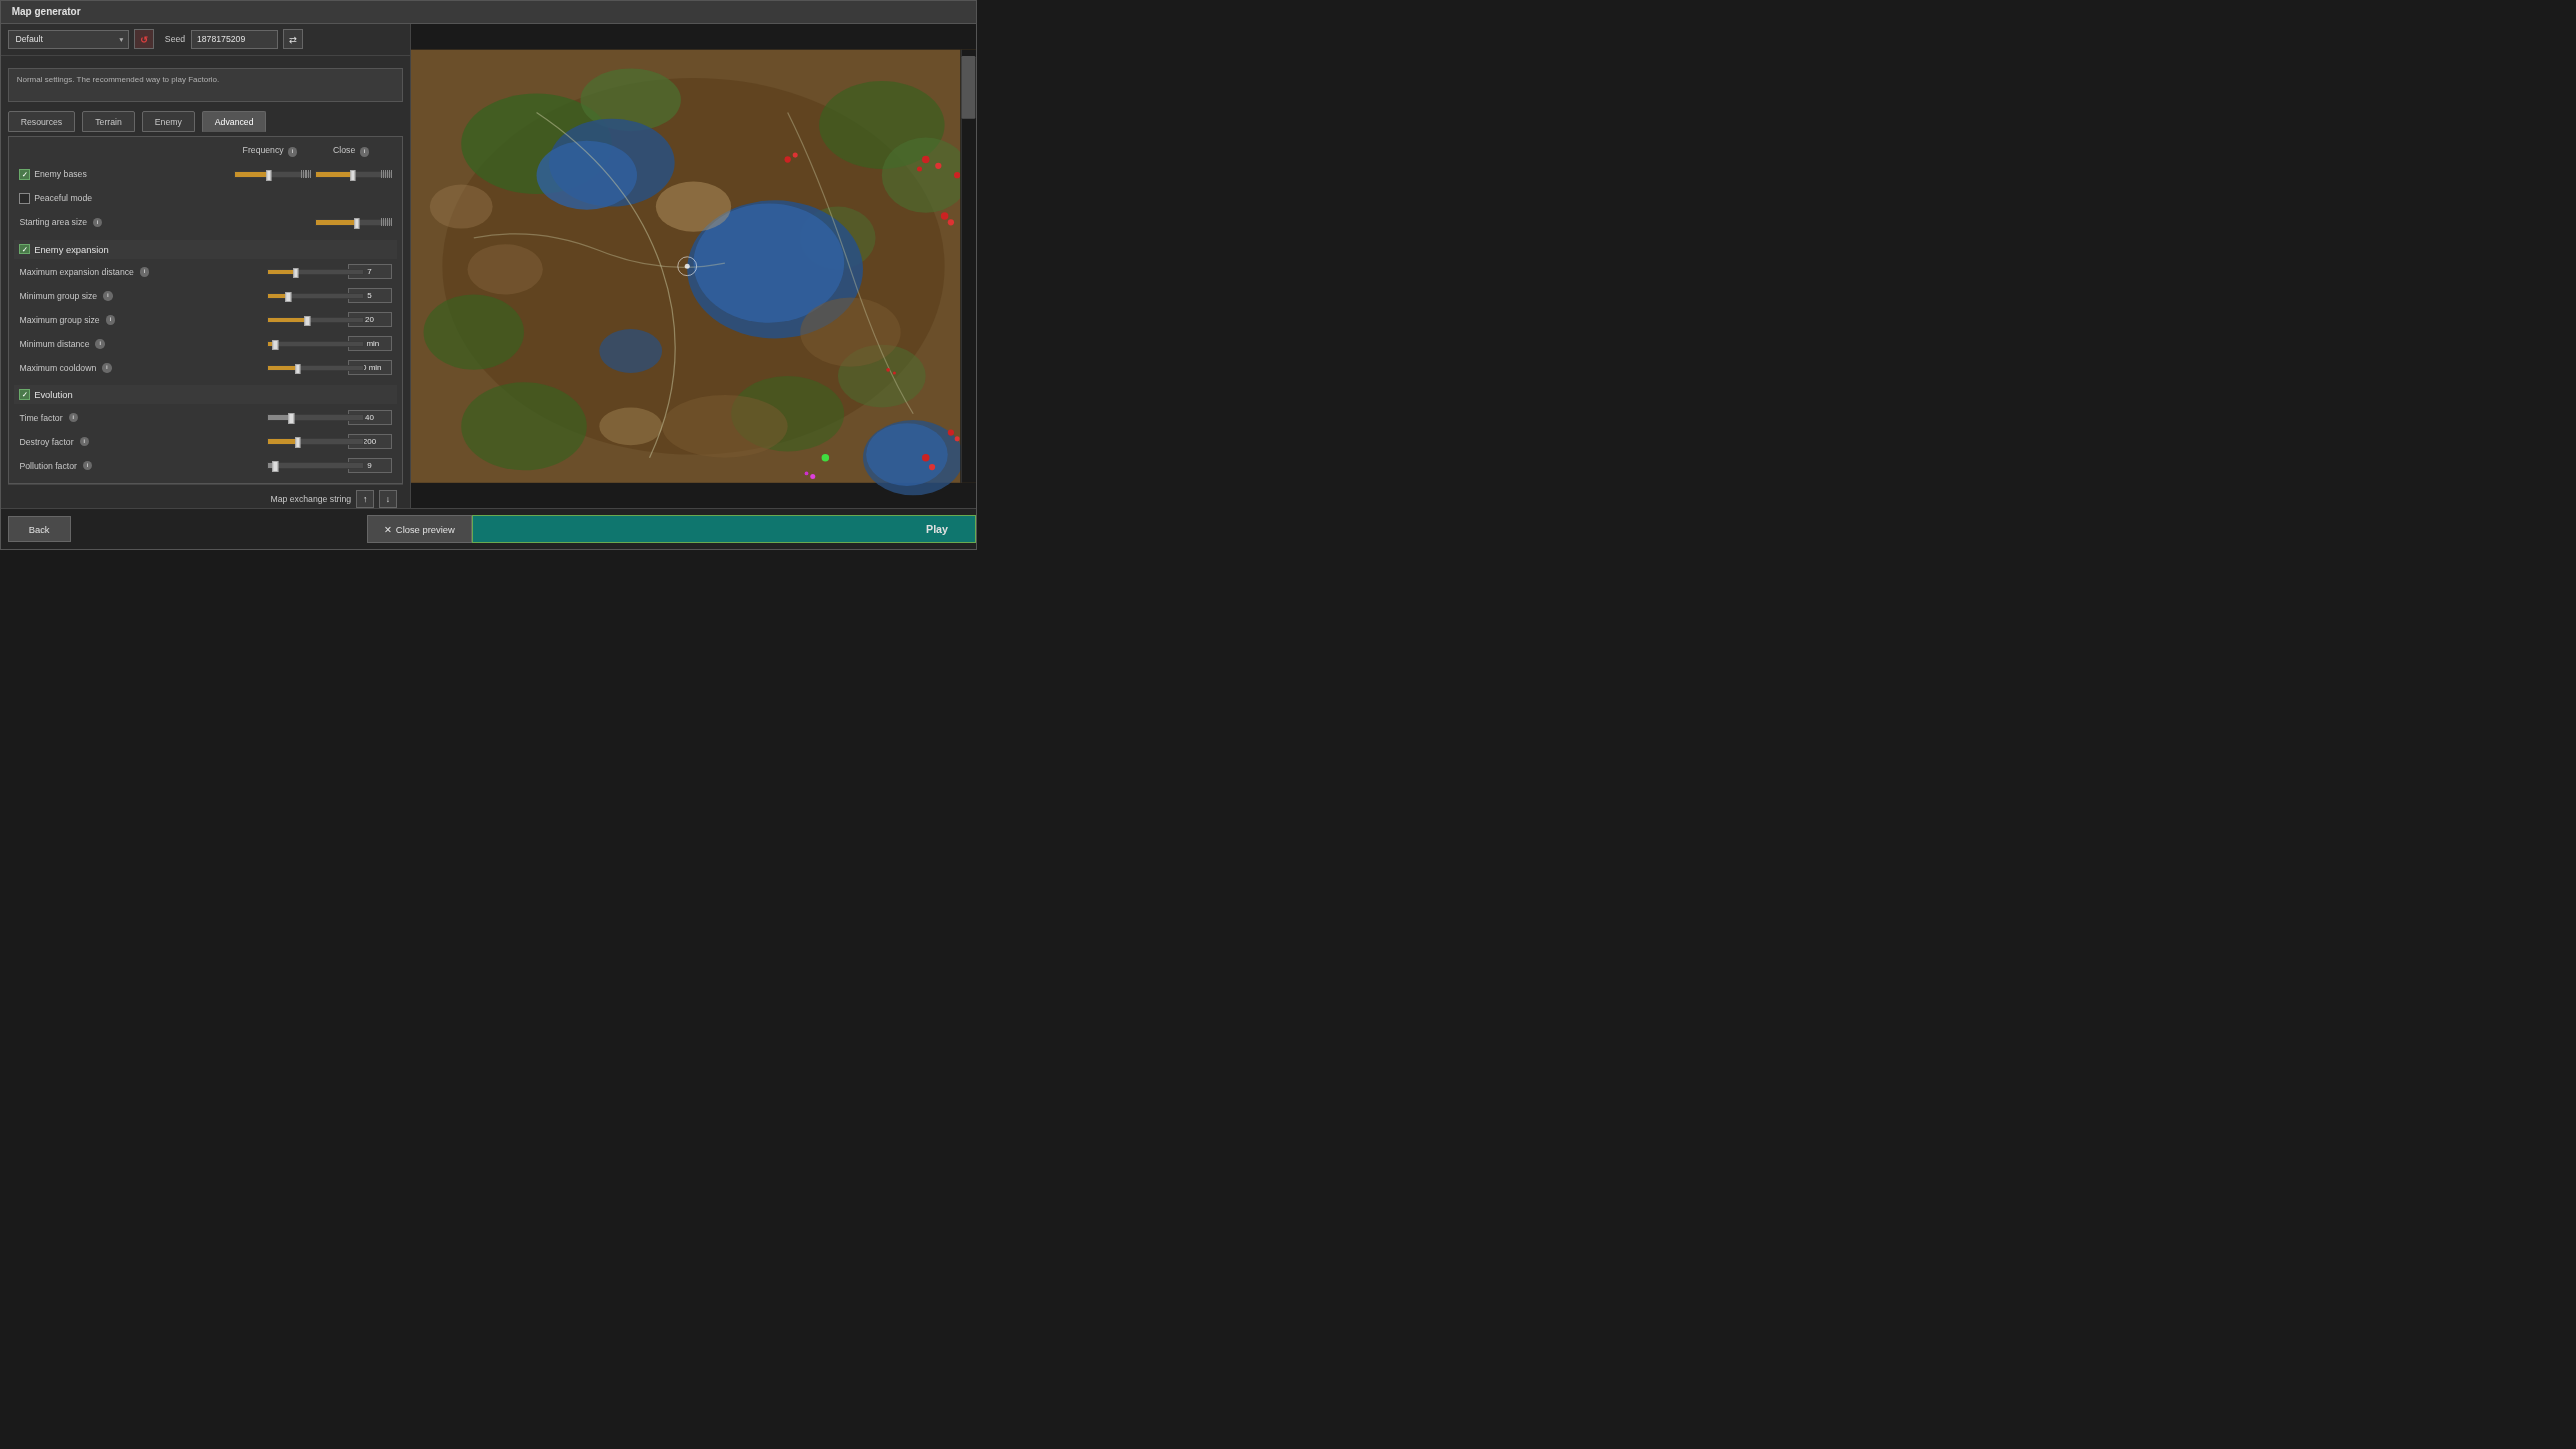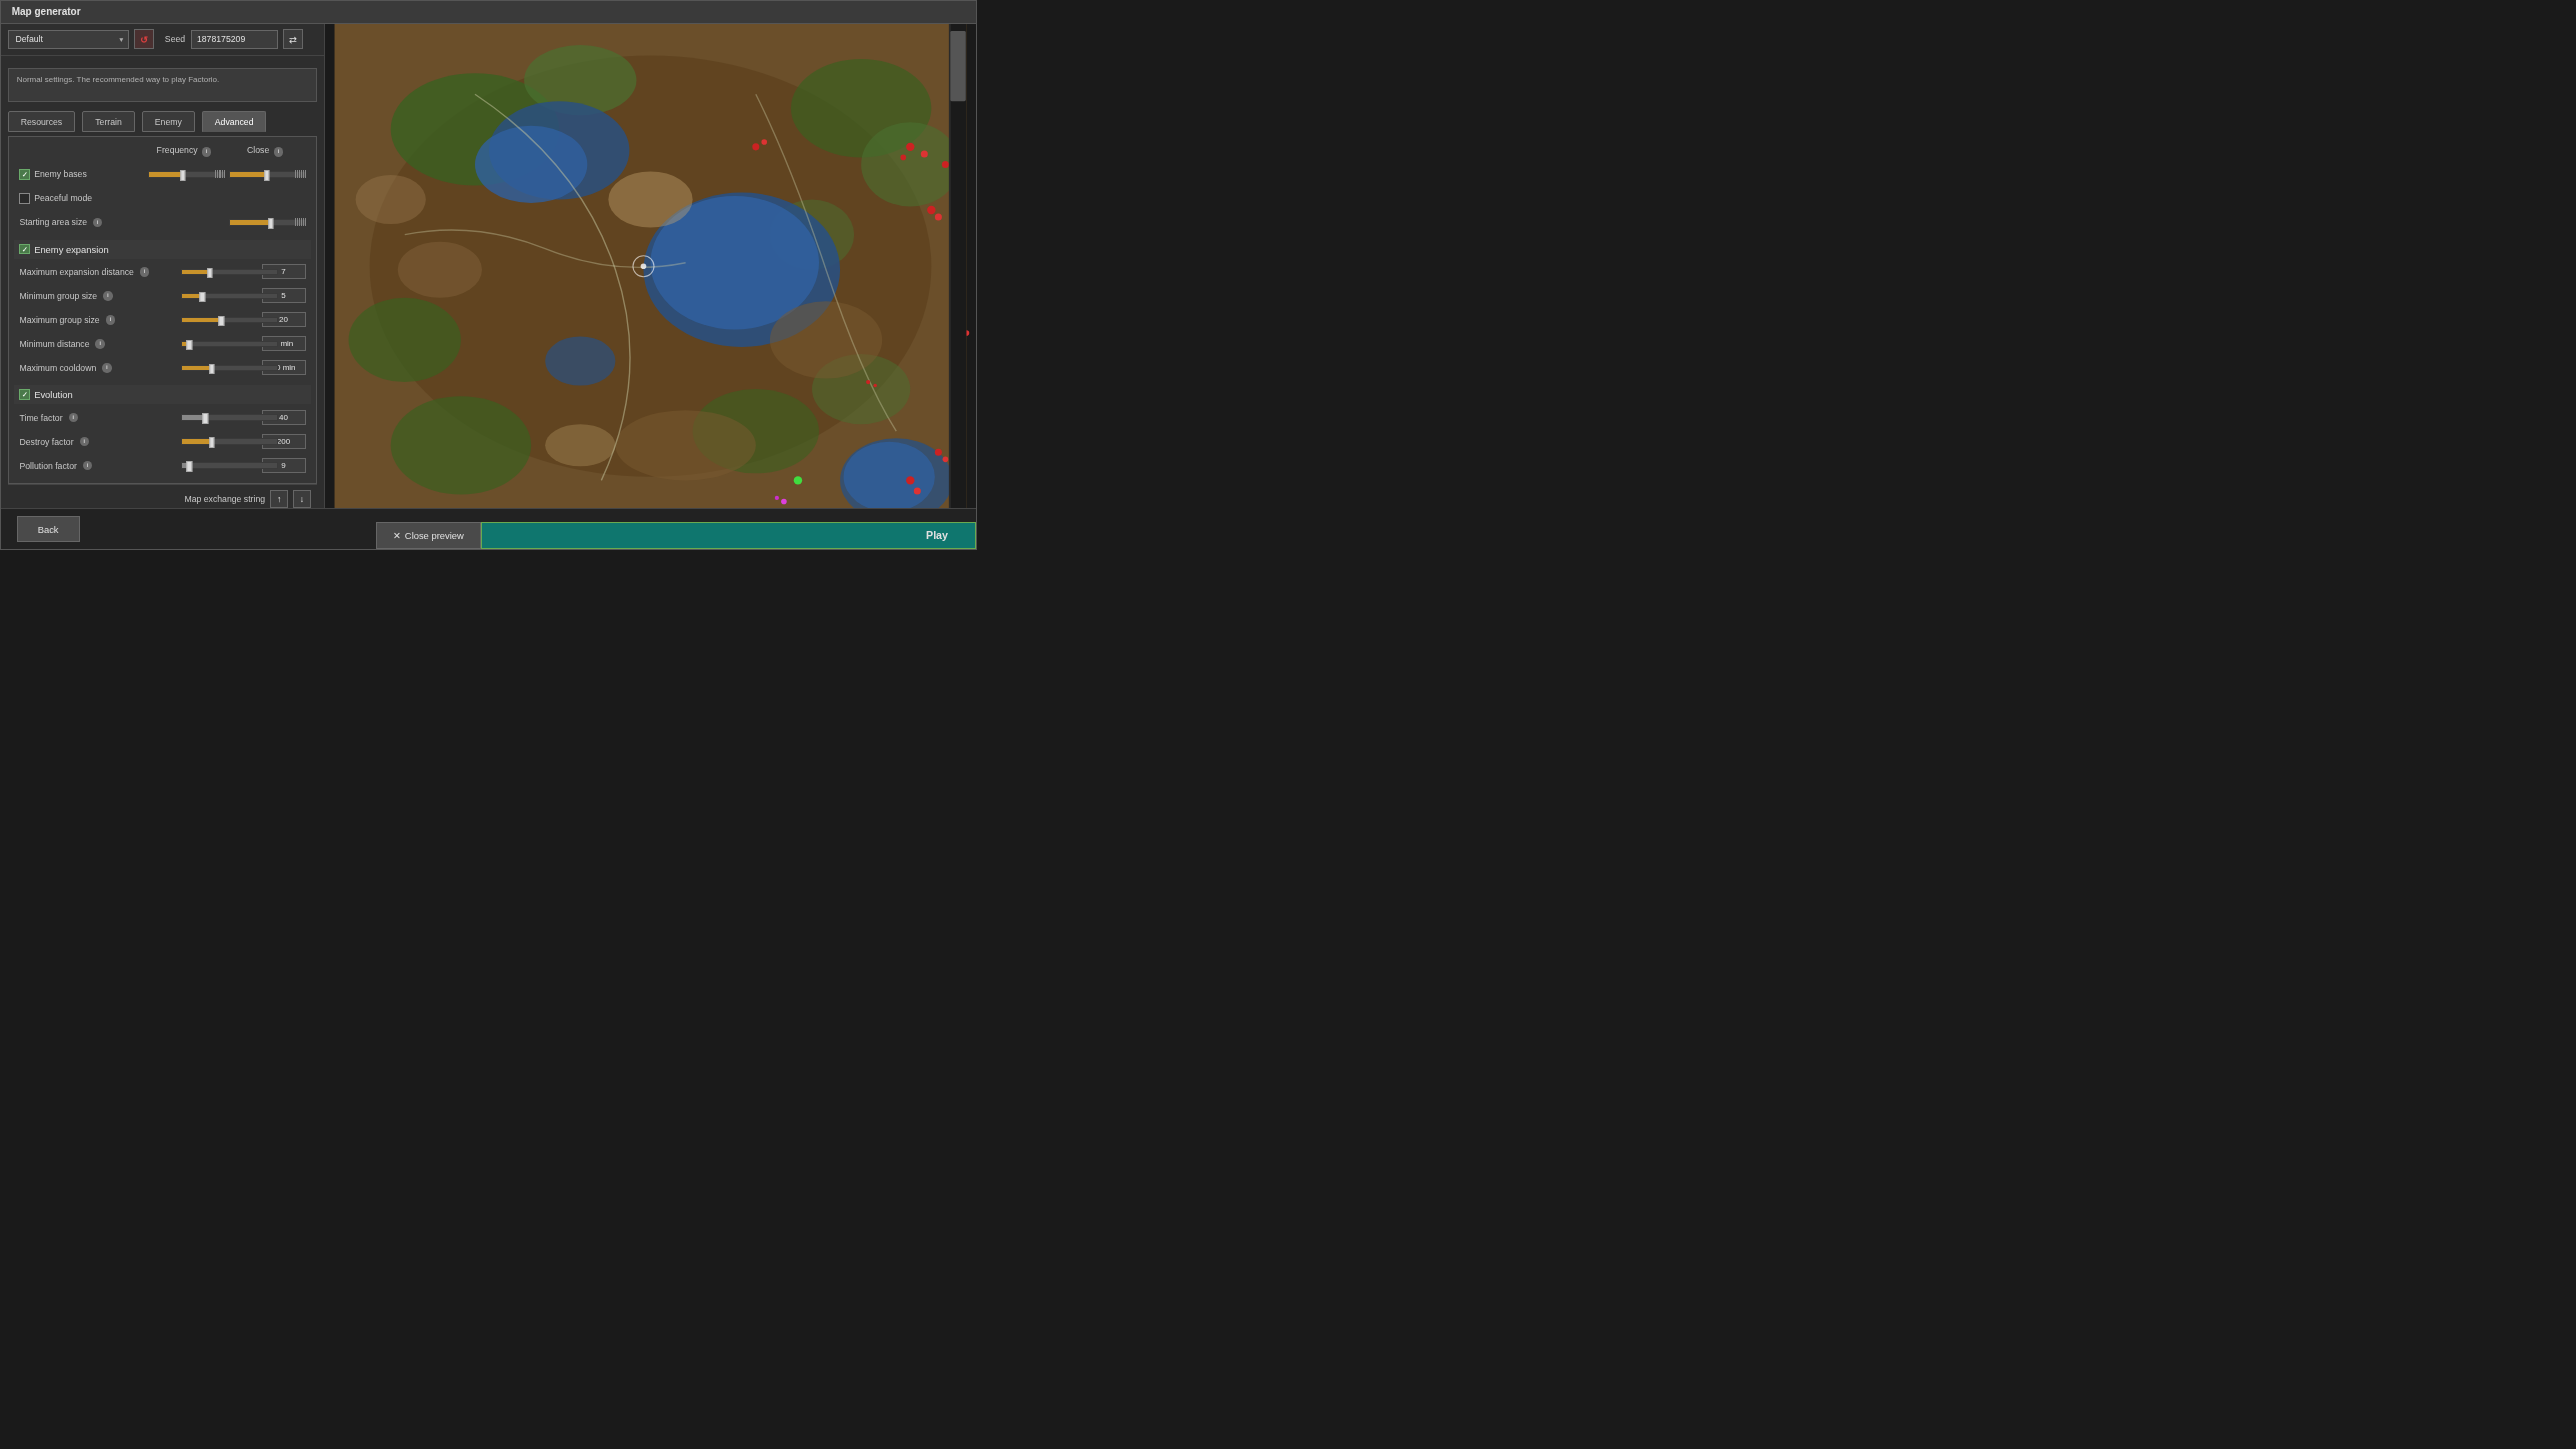--- a/index.html
+++ b/index.html
@@ -32,21 +32,21 @@
     }
 
     .main-content {
       display: flex;
       flex: 1;
       overflow: hidden;
     }
 
     
     .left-panel {
-      width: 324px;
+      width: 410px;
       display: flex;
       flex-direction: column;
       background: #2e2e2e;
       border-right: 1.3px solid #444;
       flex-shrink: 0;
     }
 
     .left-panel-inner {
       display: flex;
       flex-direction: column;
@@ -310,25 +310,24 @@
       display: flex;
       align-items: center;
       justify-content: center;
       cursor: pointer;
       font-size: 8.7px;
     }
 
     
     .footer {
       display: flex;
-      align-items: flex-end;
+      align-items: center;
       background: #222;
       border-top: 1.3px solid #444;
       flex-shrink: 0;
-      padding-left: 9px;
     }
 
     .footer-left {
       width: 366px;
       padding: 6.7px;
       flex-shrink: 0;
     }
 
     .footer-right {
       flex: 1;

